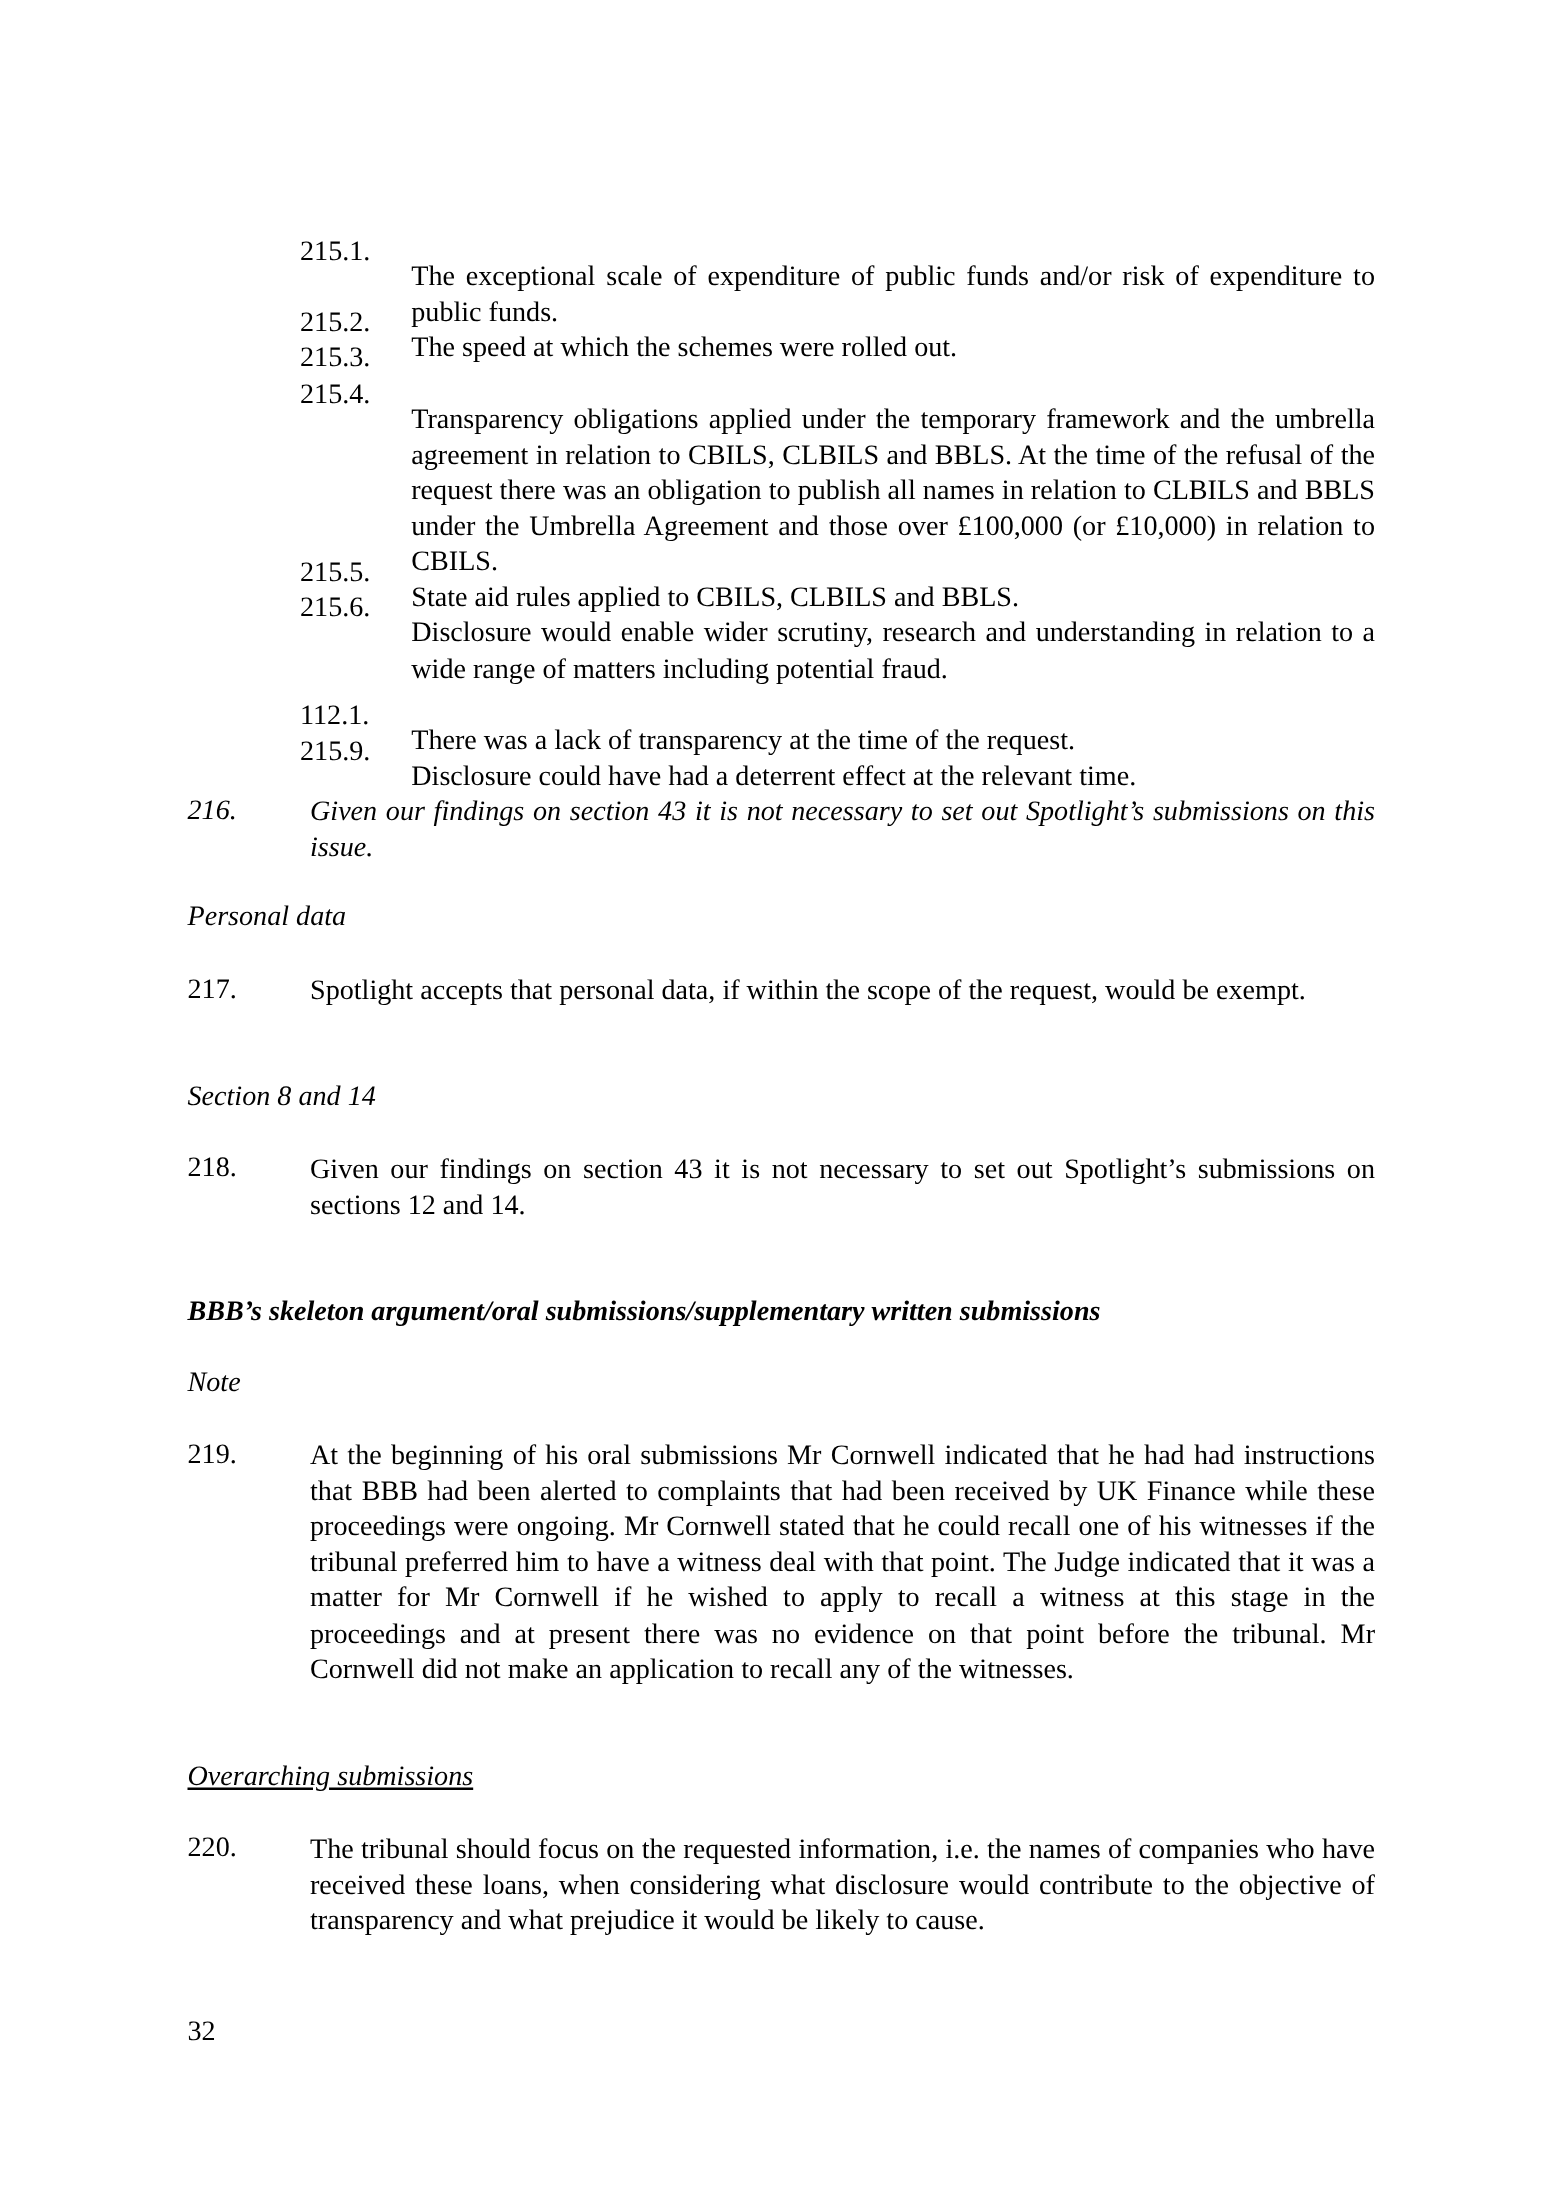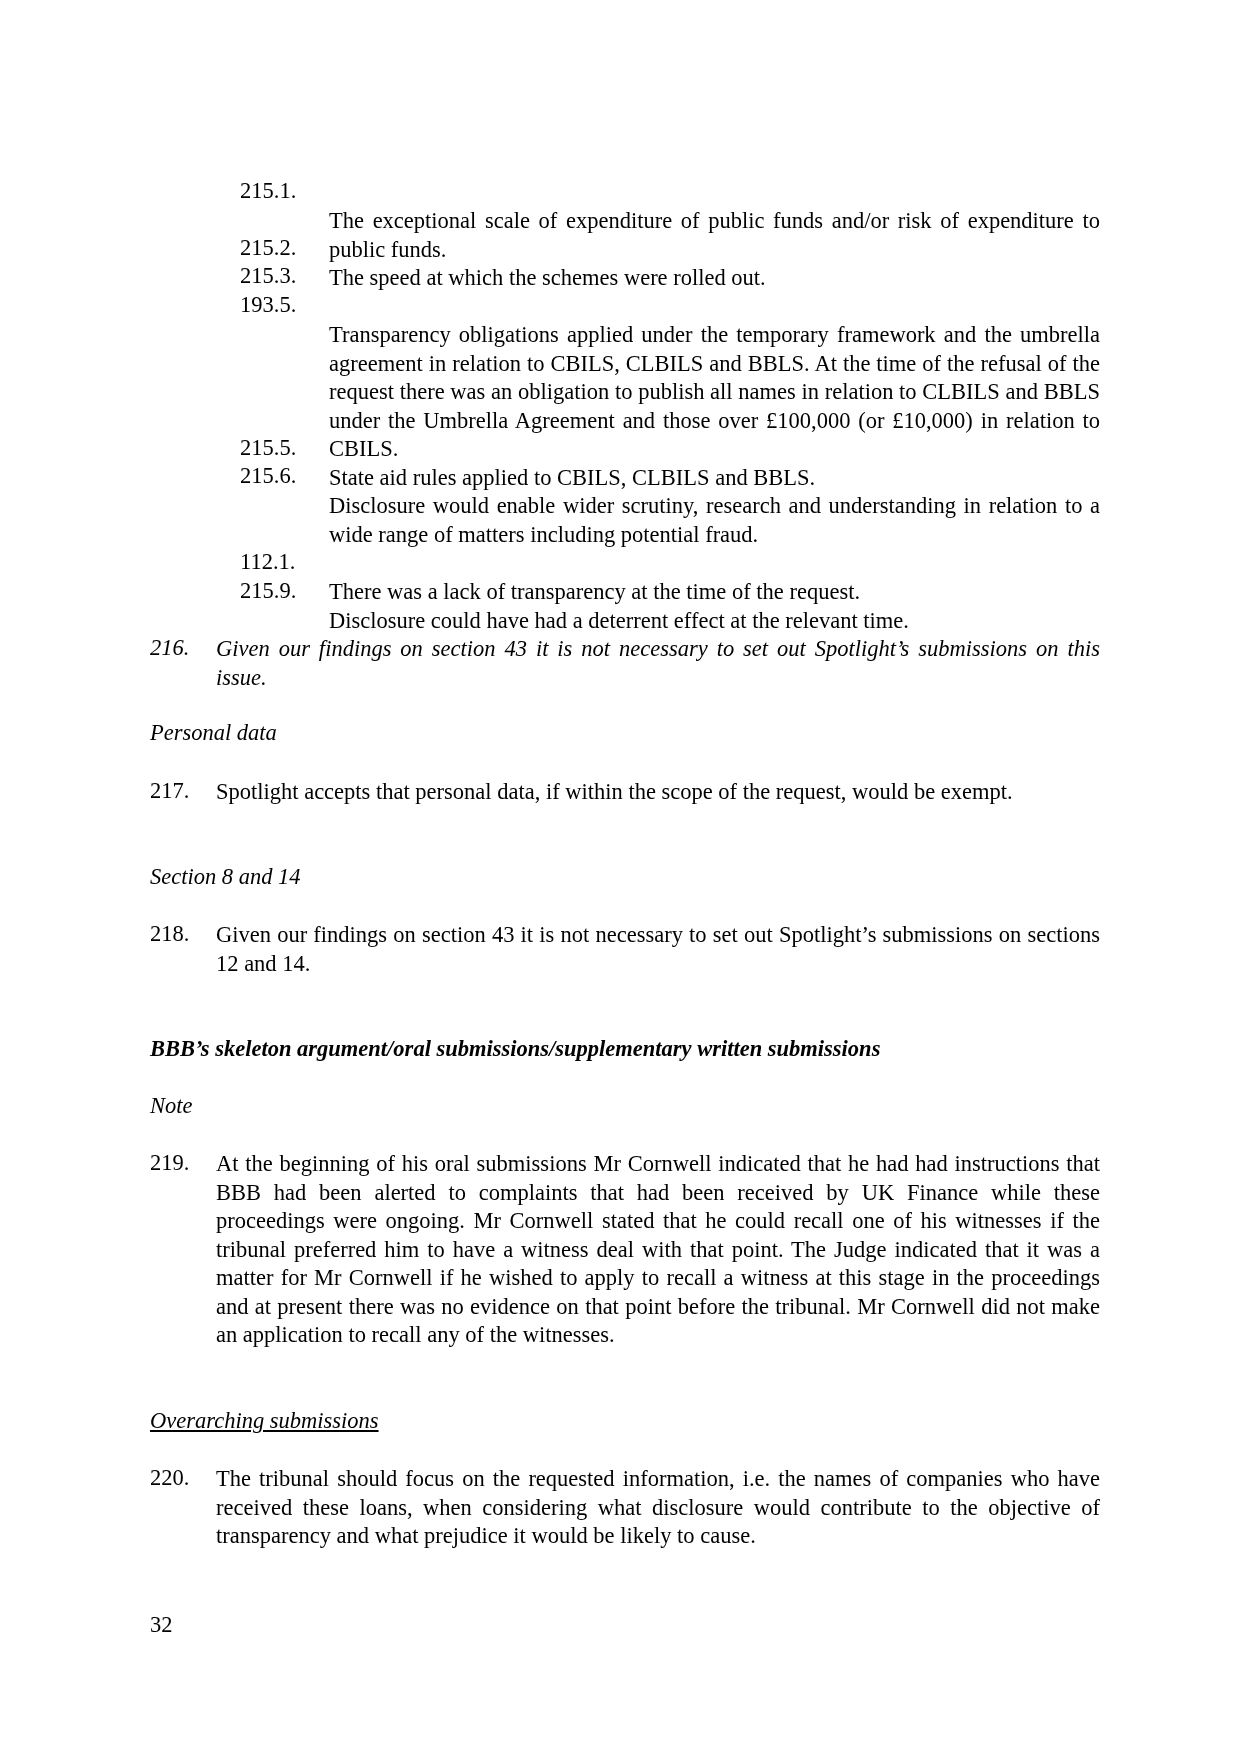--- a/index.html
+++ b/index.html
@@ -1,24 +1,24 @@
 <!DOCTYPE html>
 <html><head>
 <meta charset="utf-8">
 <style>
   html, body { margin: 0; padding: 0; background: #ffffff; }
   body { width: 1241px; height: 1754px; position: relative; overflow: hidden;
          font-family: "Liberation Serif", "DejaVu Serif", serif; color: #000; font-size: 22.5px; }
   .page { position: absolute; left: 0; top: 0; width: 1241px; height: 1754px; }
   .sub { position: absolute; left: 240px; width: 860px; }
-  .sub .n { position: absolute; left: 0; top: 0; text-align: center; }
+  .sub .n { position: absolute; left: 0; top: 10px; text-align: center; }
   .sub .t { margin-left: 89px; text-align: justify; line-height: 28.5px; margin-top: 29px; }
   .para { position: absolute; left: 150px; width: 950px; }
   .para .n { position: absolute; left: 0; top: 0; }
-  .para .t { margin-left: 66px; text-align: justify; line-height: 28.5px; }
+  .para .t { margin-left: 98px; text-align: justify; line-height: 28.5px; }
   .heading-i { position: absolute; left: 150px; font-style: italic; }
   .heading-bi { position: absolute; left: 150px; font-style: italic; font-weight: bold; }
   .pagenum { position: absolute; left: 150px; top: 1612px; }
 </style>
 </head>
 <body>
 
 <div class="page">
 
   <div class="sub" style="top:178px;">
@@ -26,21 +26,21 @@
     <div class="t">The exceptional scale of expenditure of public funds and/or risk of expenditure to public funds.</div>
   </div>
   <div class="sub" style="top:235px;">
     <span class="n">215.2.</span>
     <div class="t">The speed at which the schemes were rolled out.</div>
   </div>
   <div class="sub" style="top:263px;">
     <span class="n">215.3.</span>
   </div>
   <div class="sub" style="top:292px;">
-    <span class="n">193.5.</span>
+    <span class="n">215.4.</span>
     <div class="t">Transparency obligations applied under the temporary framework and the umbrella agreement in relation to CBILS, CLBILS and BBLS. At the time of the refusal of the request there was an obligation to publish all names in relation to CLBILS and BBLS under the Umbrella Agreement and those over £100,000 (or £10,000) in relation to CBILS.</div>
   </div>
   <div class="sub" style="top:435px;">
     <span class="n">215.5.</span>
     <div class="t">State aid rules applied to CBILS, CLBILS and BBLS.</div>
   </div>
   <div class="sub" style="top:463px;">
     <span class="n">215.6.</span>
     <div class="t">Disclosure would enable wider scrutiny, research and understanding in relation to a wide range of matters including potential fraud.</div>
   </div>

